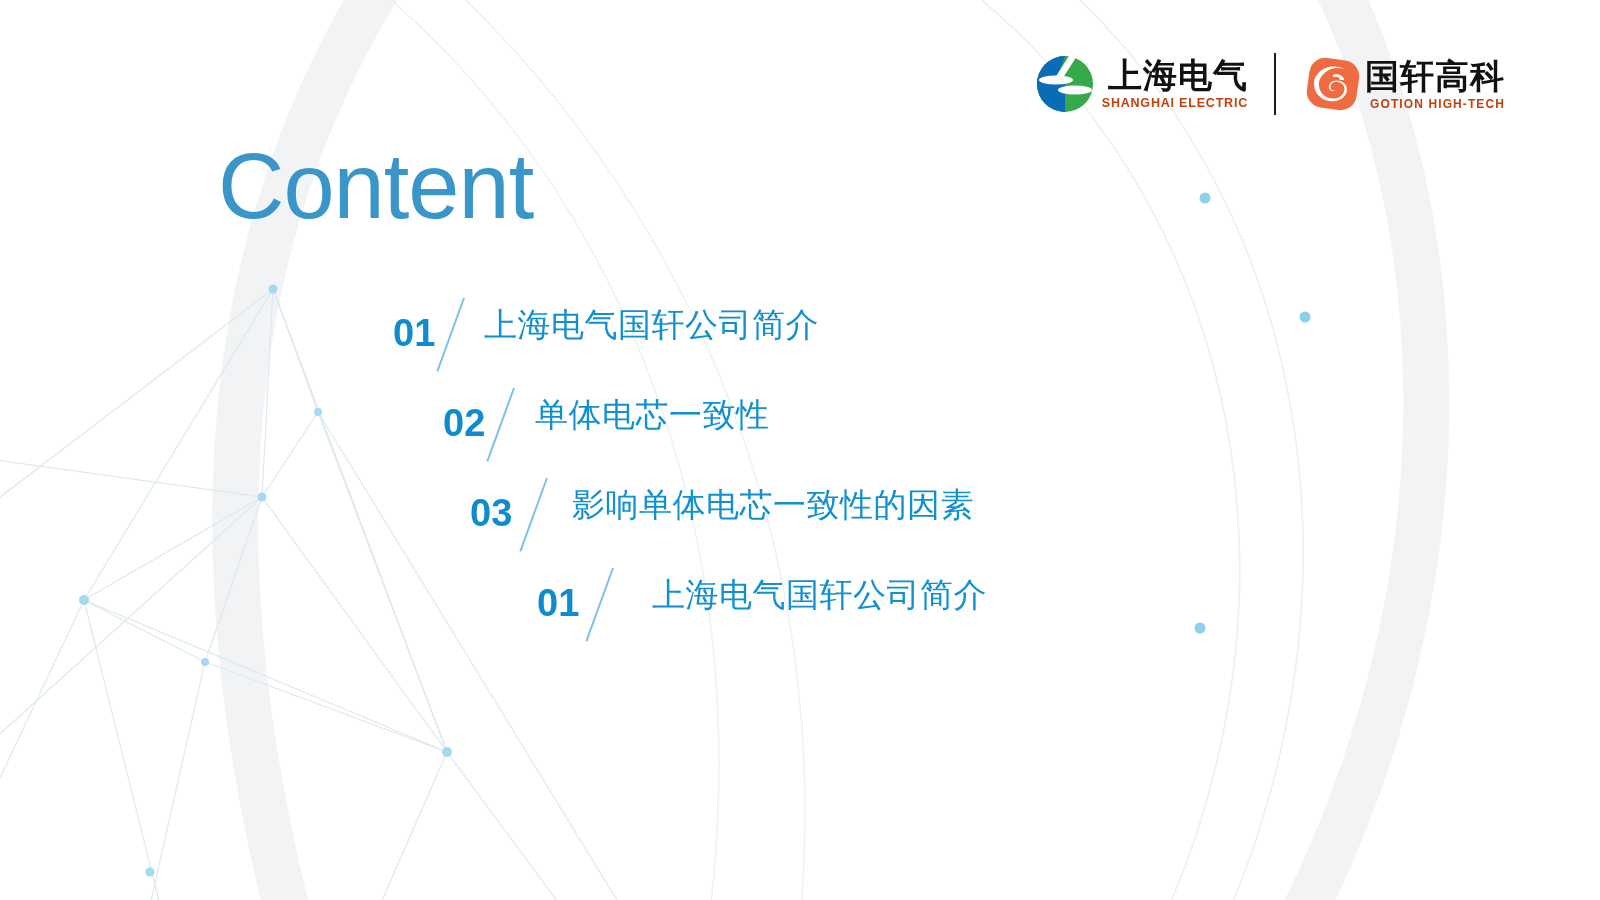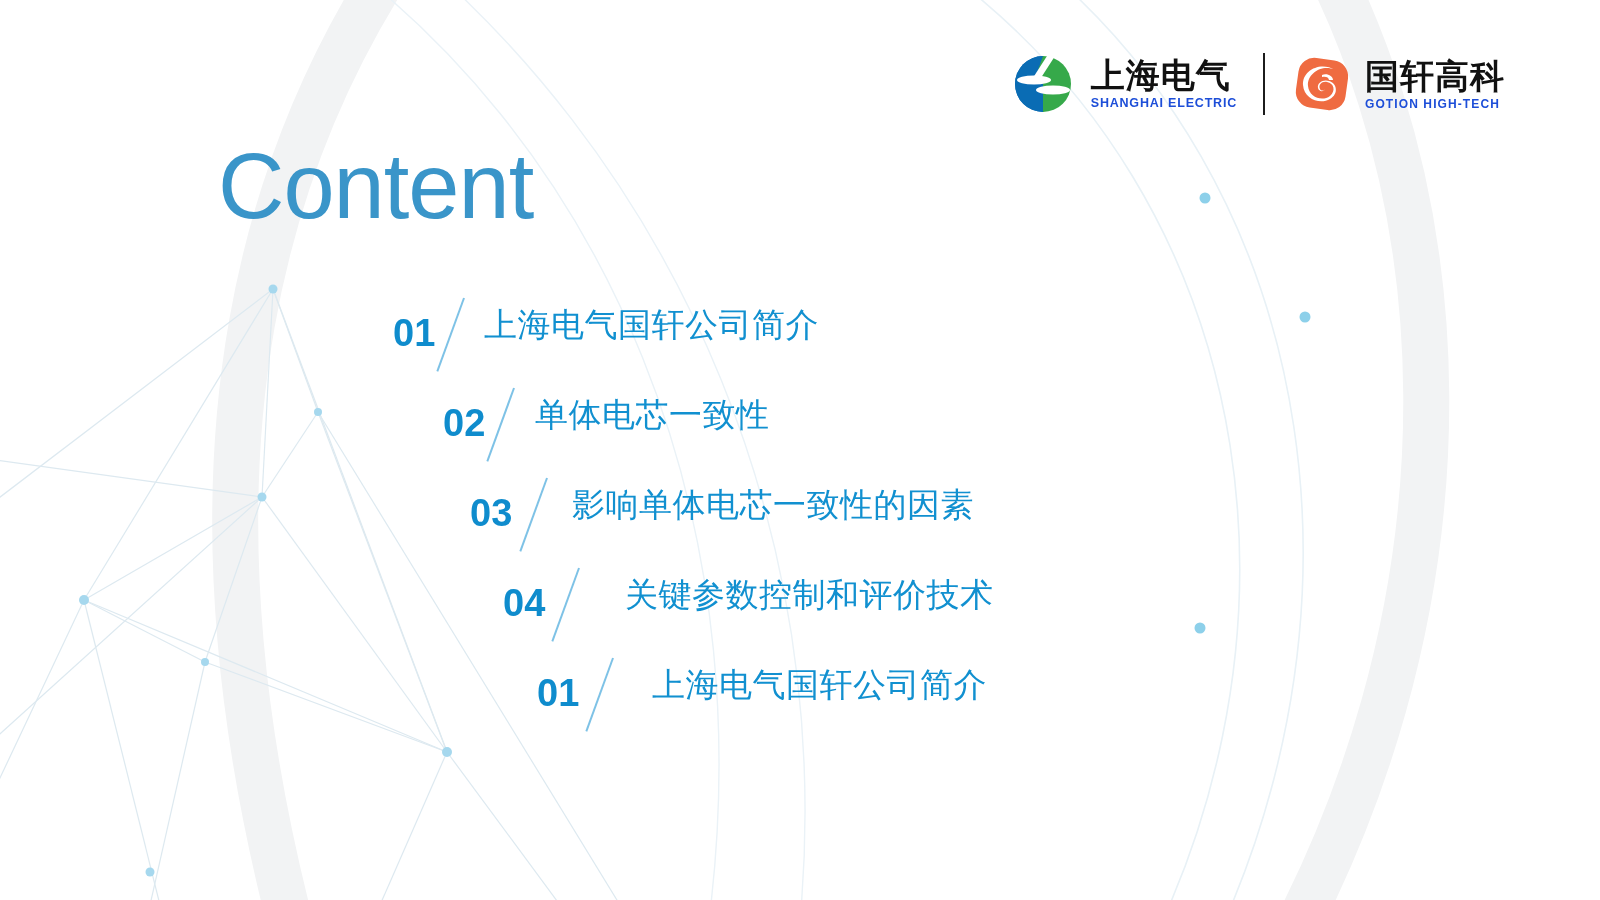--- a/index.html
+++ b/index.html
@@ -33,21 +33,22 @@
     top: 48px;
     right: 95px;
     display: flex;
     align-items: center;
     gap: 0px;
     height: 72px;
   }
   .logo-group {
     display: flex;
     align-items: center;
-    gap: 12px;
+    gap: 1px;
+    text-align: right;
   }
   .logo-divider {
     width: 2px;
     height: 62px;
     background: #1c1c1c;
     margin: 0 26px;
   }
   .logo-text-block {
     display: flex;
     flex-direction: column;
@@ -58,21 +59,21 @@
     font-size: 34px;
     font-weight: bold;
     letter-spacing: 1px;
     color: #111111;
     font-family: "DejaVu Sans", "Liberation Sans", sans-serif;
   }
   .logo-en {
     font-size: 12.5px;
     font-weight: bold;
     letter-spacing: 0.8px;
-    color: #1d4ed8;
+    color: #c2410c;
     margin-top: 5px;
     font-family: "Liberation Sans", sans-serif;
   }
   .logo-en.gotion {
     letter-spacing: 1.1px;
     font-size: 12px;
   }
 
   
   .title-row {
@@ -262,25 +263,20 @@
       <span class="toc-slash" style="left:513px"></span>
       <span class="toc-label" style="left:535px">单体电芯一致性</span>
     </div>
 
     <div class="toc-item">
       <span class="toc-num" style="left:470px">03</span>
       <span class="toc-slash" style="left:546px"></span>
       <span class="toc-label" style="left:572px">影响单体电芯一致性的因素</span>
     </div>
 
-    <div class="toc-item">
-      <span class="toc-num" style="left:503px">04</span>
-      <span class="toc-slash" style="left:578px"></span>
-      <span class="toc-label" style="left:625px">关键参数控制和评价技术</span>
-    </div>
 
     <div class="toc-item">
       <span class="toc-num" style="left:537px">01</span>
       <span class="toc-slash" style="left:612px"></span>
       <span class="toc-label" style="left:652px">上海电气国轩公司简介</span>
     </div>
 
   </div>
 </div>
 

